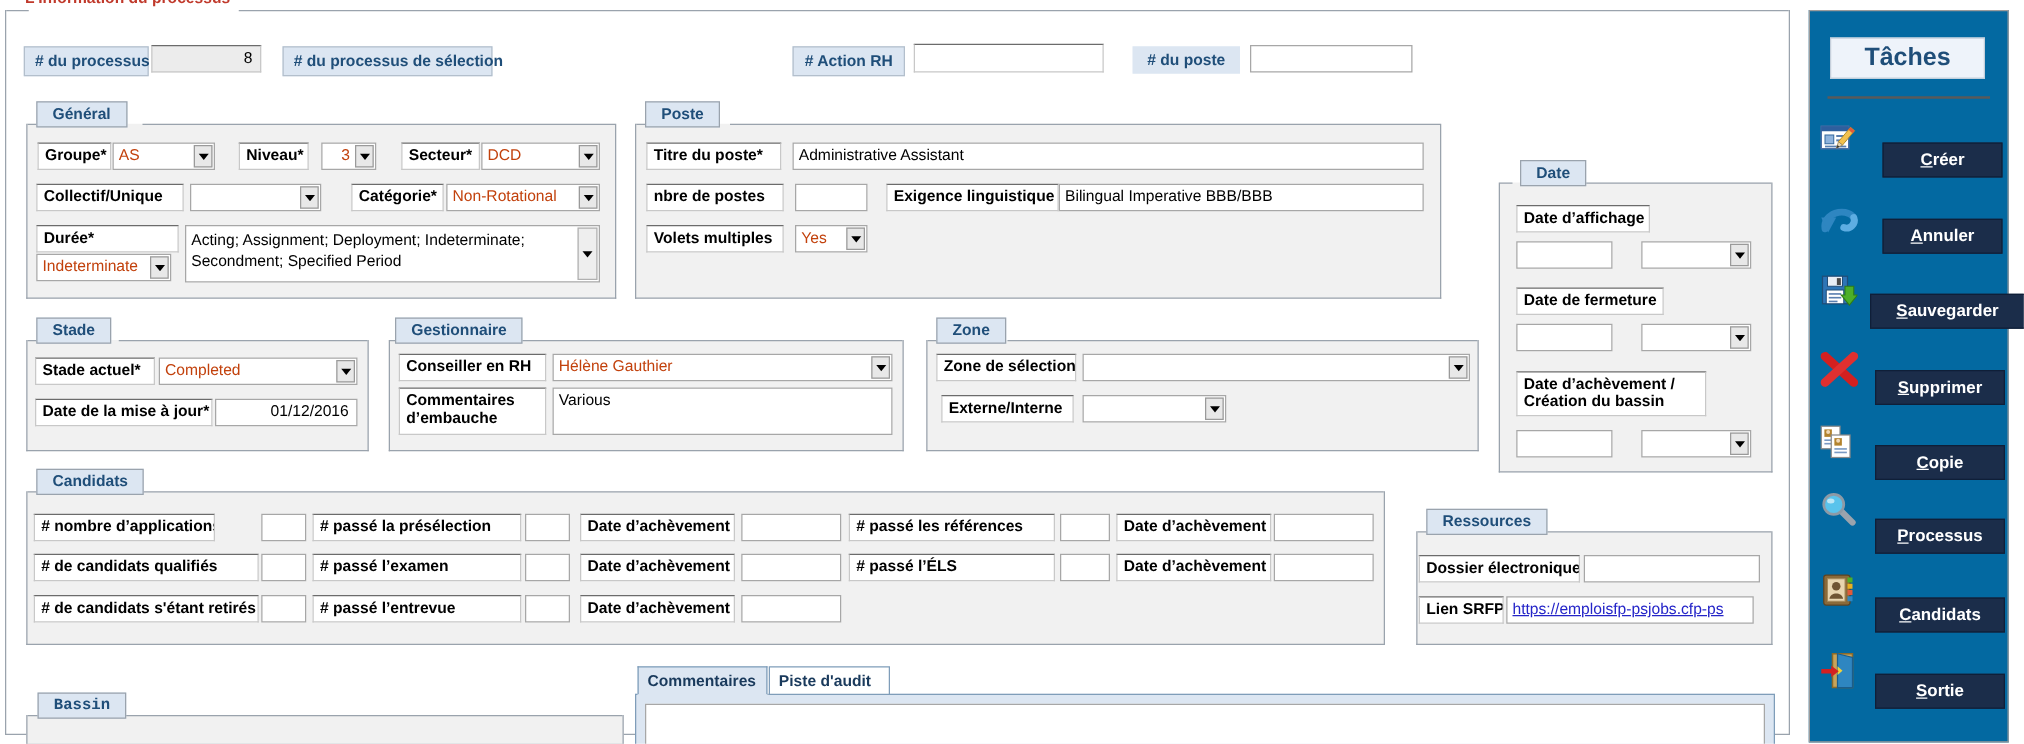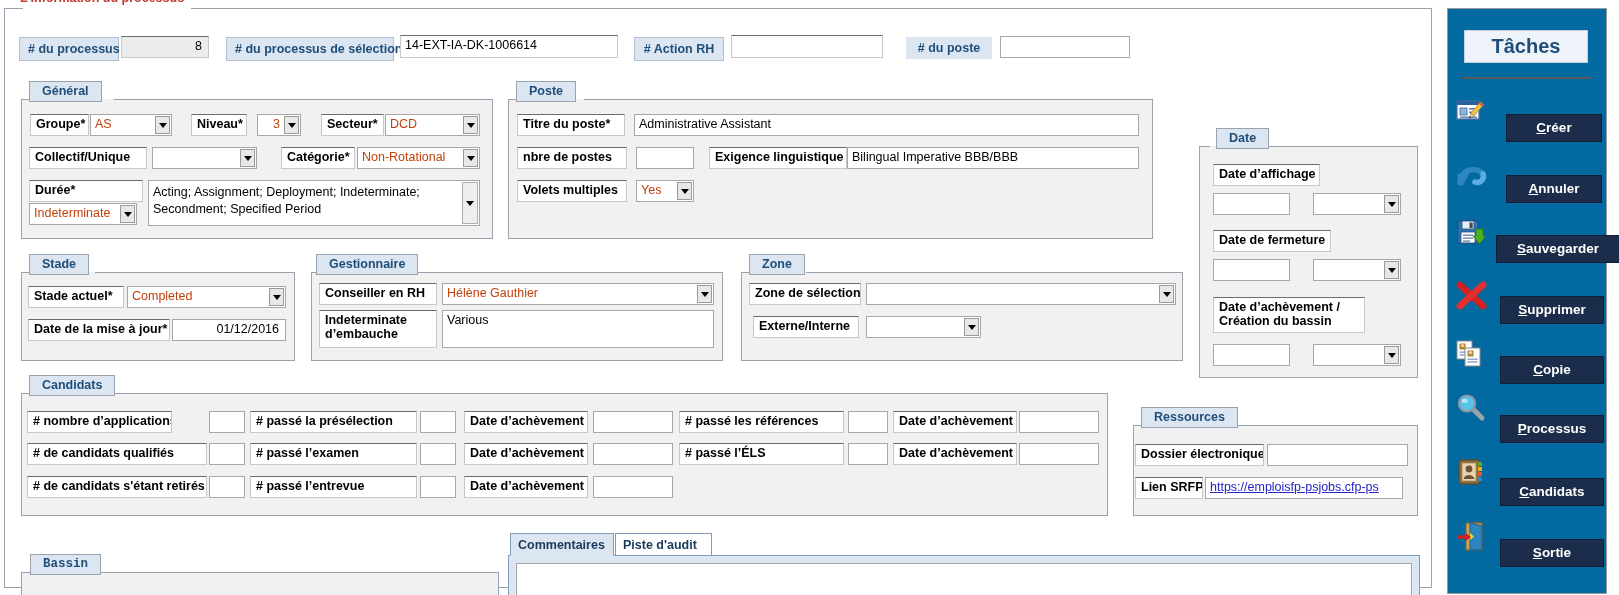--- a/index.html
+++ b/index.html
@@ -220,21 +220,20 @@
   <div class="outer-group">
     <div class="og-topline-left"></div>
     <div class="og-topline-right"></div>
   </div>
   <div class="outer-title">L'Information du processus</div>
 
   <div class="lbl-blue" style="left:19px; top:37px; width:100px;"># du processus</div>
   <div class="tb right shaded" style="left:121px; top:36px; width:88px; height:22px;">8</div>
 
   <div class="lbl-blue" style="left:226px; top:37px; width:168px;"># du processus de sélection</div>
-  <div class="tb" style="left:400px; top:35px; width:218px; height:23px;">14-EXT-IA-DK-1006614</div>
 
   <div class="lbl-blue" style="left:634px; top:37px; width:90px;"># Action RH</div>
   <div class="tb" style="left:731px; top:35px; width:152px; height:23px;"></div>
 
   <div class="lbl-blue noborder" style="left:906px; top:37px; width:86px;"># du poste</div>
   <div class="tb plain" style="left:1000px; top:36px; width:130px; height:22px;"></div>
 
   <div class="grp" style="left:21px; top:99px; width:472px; height:140px;">
     <div class="gl"></div>
       <div class="gr" style="left:92px; right:0;"></div>
@@ -322,21 +321,21 @@
       <div class="gr" style="left:99px; right:0;"></div>
   </div>
   <div class="grp-title" style="left:316px; top:254px;">Gestionnaire</div>
 
   <div class="lbl" style="left:319px; top:283px; width:118px; height:22px;">Conseiller en RH</div>
   <div class="cb" style="left:442px; top:283px; width:272px; height:22px;">
     <div class="cbtext">Hélène Gauthier</div>
     <div class="cbbtn"></div>
   </div>
 
-  <div class="lbl two-line" style="left:319px; top:310px; width:118px; height:38px;">Indeterminate d’embauche</div>
+  <div class="lbl two-line" style="left:319px; top:310px; width:118px; height:38px;">Commentaires d’embauche</div>
   <div class="tb plain" style="left:442px; top:310px; width:272px; height:38px;">Various</div>
 
   <div class="grp" style="left:741px; top:272px; width:442px; height:89px;">
     <div class="gl"></div>
       <div class="gr" style="left:64px; right:0;"></div>
   </div>
   <div class="grp-title" style="left:749px; top:254px;">Zone</div>
 
   <div class="lbl" style="left:749px; top:283px; width:112px; height:22px;">Zone de sélection</div>
   <div class="cb" style="left:866px; top:283px; width:310px; height:22px;">

